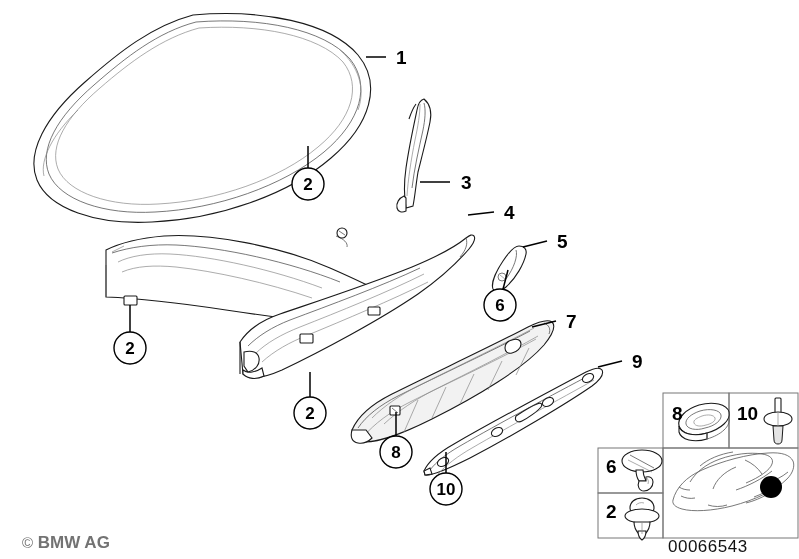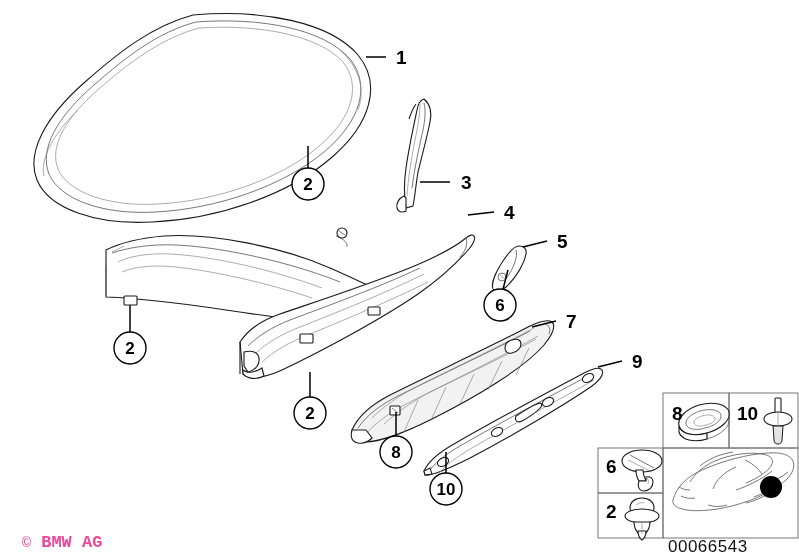--- a/index.html
+++ b/index.html
@@ -22,24 +22,24 @@
     position: absolute;
     left: 0;
     top: 0;
     width: 799px;
     height: 559px;
   }
   .copyright-text {
     position: absolute;
     left: 22px;
     top: 533px;
-    font-family: Liberation Mono, monospace;
+    font-family: Liberation Sans, sans-serif;
     font-size: 17px;
     font-weight: bold;
-    color: #ec4899;
+    color: #737373;
     letter-spacing: 0px;
     white-space: nowrap;
   }
   .copyright-mark {
     font-size: 15px;
     font-weight: normal;
   }
   
   .callnum {
     font-family: "Liberation Sans", sans-serif;

